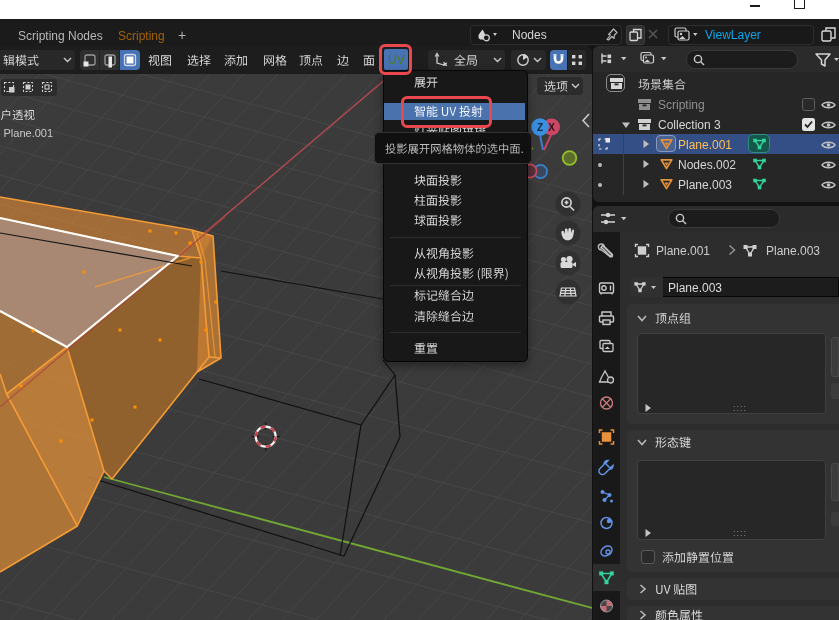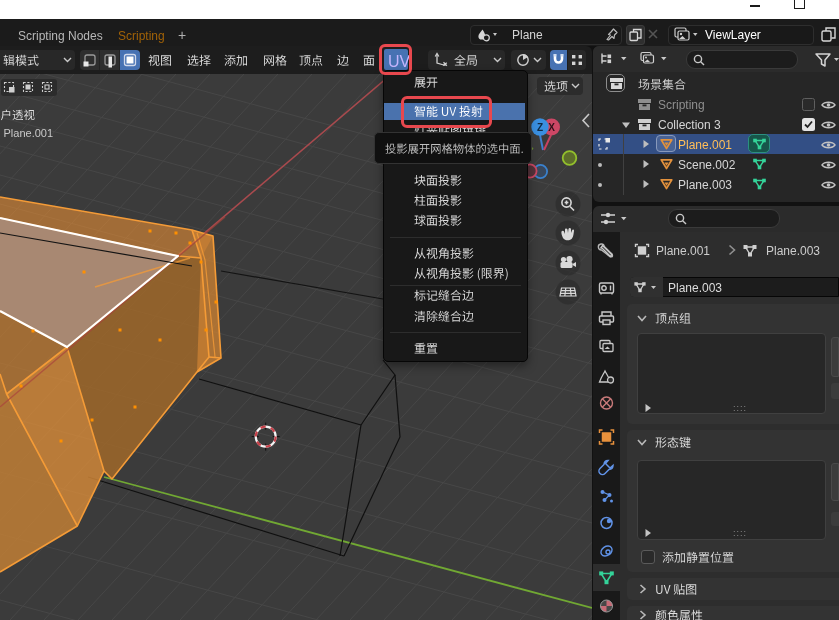--- a/index.html
+++ b/index.html
@@ -12,41 +12,41 @@
 <div class="abs" style="left:0;top:19px;width:839px;height:27px;background:#1b1b1b"></div>
 <div class="tx" style="left:18px;top:30px;font-size:12px;color:#b8b8b8">Scripting Nodes</div>
 <div class="tx" style="left:118px;top:30px;font-size:12px;color:#a16207">Scripting</div>
 <div class="tx" style="left:178px;top:28px;font-size:14px;color:#b0b0b0">+</div>
 <div class="abs" style="left:470px;top:25px;width:152px;height:20px;background:#191919;border:1px solid #2e2e2e;border-radius:4px"></div>
 <svg class="abs" style="left:477px;top:27px" width="24" height="16" viewBox="0 0 24 16">
 <path d="M5.5 2.5 C7.5 5.5 8.2 7.2 8.2 9.2 A3.4 3.4 0 0 1 1.4 9.2 C1.4 7.2 3.5 5.5 5.5 2.5Z" fill="#d5d5d5"></path>
 <circle cx="9.3" cy="10.8" r="3" fill="#191919" stroke="#d5d5d5" stroke-width="1.2"></circle>
 <path d="M16 6 l4 0 l-2 3z" fill="#c8c8c8"></path>
   </svg>
-<div class="tx" style="left:512px;top:29px;font-size:12px;color:#d5d5d5">Plane</div>
+<div class="tx" style="left:512px;top:29px;font-size:12px;color:#d5d5d5">Nodes</div>
 <svg class="abs" style="left:603px;top:26px" width="18" height="18" viewBox="0 0 18 18">
 <path d="M10.5 3 L14 6.5 L11.5 9 L11 12.5 L9 10.5 L5.5 14 L4 13.5 L7.5 9 L5.5 8.5 L8 6Z" fill="none" stroke="#b9b9b9" stroke-width="1.2" stroke-linejoin="round"></path>
   </svg>
 <div class="abs" style="left:626px;top:25px;width:19px;height:20px;background:#2f2f2f;border:1px solid #3d3d3d;border-radius:3px"></div>
 <svg class="abs" style="left:629px;top:28px" width="14" height="14" viewBox="0 0 14 14">
 <rect x="1" y="4" width="7.5" height="8.5" rx="1" fill="none" stroke="#d8d8d8" stroke-width="1.3"></rect>
 <path d="M4.5 4 V1.5 H12 V10 H9" fill="none" stroke="#d8d8d8" stroke-width="1.3"></path>
   </svg>
 <svg class="abs" style="left:647px;top:28px" width="12" height="12" viewBox="0 0 12 12">
 <path d="M2 2 L10 10 M10 2 L2 10" stroke="#555" stroke-width="1.6"></path>
   </svg>
 <div class="abs" style="left:668px;top:25px;width:146px;height:20px;background:#191919;border:1px solid #2e2e2e;border-radius:4px"></div>
 <svg class="abs" style="left:674px;top:27px" width="26" height="16" viewBox="0 0 26 16">
 <rect x="1" y="1" width="11" height="9" rx="1.5" fill="none" stroke="#d0d0d0" stroke-width="1.2"></rect>
 <rect x="4" y="4" width="11" height="9" rx="1.5" fill="#191919" stroke="#d0d0d0" stroke-width="1.2"></rect>
 <circle cx="7" cy="7" r="1.2" fill="#d0d0d0"></circle>
     <path d="M5 12 l3.5-3 l3 3z" fill="#d0d0d0"></path>
 <path d="M19 6 l4.5 0 l-2.25 3z" fill="#c8c8c8"></path>
   </svg>
-<div class="tx" style="left:705px;top:29px;font-size:12px;color:#ffffff">ViewLayer</div>
+<div class="tx" style="left:705px;top:29px;font-size:12px;color:#0ea5e9">ViewLayer</div>
 <svg class="abs" style="left:821px;top:27px" width="18" height="16" viewBox="0 0 18 16">
 <rect x="1" y="4" width="9" height="10" rx="1.5" fill="none" stroke="#d8d8d8" stroke-width="1.4"></rect>
 <path d="M5 4 V1 H14 V11 H10.5" fill="none" stroke="#d8d8d8" stroke-width="1.4"></path>
   </svg>
 <div class="abs" style="left:0;top:46px;width:592px;height:574px;background:#1d1d1d;border-radius:0 6px 0 0"></div>
 <svg class="abs" style="left:0;top:74px" width="592" height="546" viewBox="0 74 592 546">
     <rect x="0" y="74" width="592" height="546" fill="#3b3b3b"></rect>
     <path d="M0 36 L592 196 M0 62 L592 222 M0 90 L592 250 M0 117 L592 277 M0 146 L592 306 M0 175 L592 335 M0 204 L592 364 M0 237 L592 397 M0 274 L592 434 M0 316 L592 476 M0 363 L592 523 M0 415 L592 575 M0 472 L592 632 M0 534 L592 694 M0 600 L592 760 M-606 74 L-1112 620 M-572 74 L-1078 620 M-538 74 L-1044 620 M-504 74 L-1010 620 M-470 74 L-976 620 M-436 74 L-942 620 M-402 74 L-908 620 M-368 74 L-874 620 M-334 74 L-840 620 M-300 74 L-806 620 M-266 74 L-772 620 M-232 74 L-738 620 M-198 74 L-704 620 M-164 74 L-670 620 M-130 74 L-636 620 M-96 74 L-602 620 M-62 74 L-568 620 M-28 74 L-534 620 M6 74 L-500 620 M40 74 L-466 620 M74 74 L-432 620 M108 74 L-398 620 M142 74 L-364 620 M176 74 L-330 620 M210 74 L-296 620 M244 74 L-262 620 M278 74 L-228 620 M312 74 L-194 620 M346 74 L-160 620 M380 74 L-126 620 M414 74 L-92 620 M448 74 L-58 620 M482 74 L-24 620 M516 74 L10 620 M550 74 L44 620 M584 74 L78 620 M618 74 L112 620 M652 74 L146 620 M686 74 L180 620 M720 74 L214 620 M754 74 L248 620 M788 74 L282 620 M822 74 L316 620 M856 74 L350 620 M890 74 L384 620 M924 74 L418 620 M958 74 L452 620 M992 74 L486 620 M1026 74 L520 620 M1060 74 L554 620 M1094 74 L588 620 M1128 74 L622 620" stroke="#474747" stroke-width="1" fill="none"></path>
     <path d="M391.6 74 L0 407" stroke="#a94a4e" stroke-width="1.6" fill="none"></path>
     <path d="M104 477 L592 608" stroke="#71a833" stroke-width="1.8" fill="none"></path>
@@ -170,21 +170,21 @@
 <svg style="position:absolute;left:297.5px;top:49.2px" width="26" height="24" viewBox="0 0 26 24">
     <path fill="#dcdcdc" transform="translate(1,15.84)" d="M7.9 -6V-3.5C7.9 -2.3 7.7 -0.7 4.8 0.3C5 0.4 5.2 0.8 5.3 1C8.3 -0.2 8.8 -2 8.8 -3.5V-6ZM8.5 -1.1C9.3 -0.5 10.4 0.4 10.9 1L11.6 0.3C11 -0.3 9.9 -1.1 9.1 -1.7ZM5.7 -7.5V-1.9H6.6V-6.7H10.2V-1.9H11.1V-7.5H8.3L8.8 -8.7H11.5V-9.6H5.2V-8.7H7.8C7.7 -8.4 7.6 -7.9 7.5 -7.5ZM0.5 -9.2V-8.4H2.5V-0.6C2.5 -0.4 2.4 -0.4 2.2 -0.4C2 -0.3 1.4 -0.3 0.6 -0.4C0.8 -0.1 0.9 0.3 1 0.5C1.9 0.5 2.5 0.5 2.9 0.3C3.3 0.2 3.4 -0.1 3.4 -0.6V-8.4H5V-9.2Z M14.8 -5.6H21.1V-3.4H14.8ZM16.1 -1.5C16.2 -0.8 16.3 0.3 16.3 0.9L17.2 0.7C17.2 0.2 17.1 -0.8 16.9 -1.6ZM18.6 -1.5C18.9 -0.8 19.3 0.2 19.4 0.8L20.3 0.6C20.1 0 19.8 -1 19.4 -1.7ZM21 -1.6C21.6 -0.9 22.3 0.2 22.6 0.9L23.4 0.5C23.1 -0.2 22.4 -1.2 21.8 -1.9ZM14.1 -1.9C13.8 -1 13.1 0 12.5 0.6L13.3 0.9C14 0.3 14.6 -0.7 15 -1.6ZM14 -6.4V-2.6H22V-6.4H18.4V-8H22.9V-8.8H18.4V-10.1H17.5V-6.4Z"></path>
   </svg>
 <svg style="position:absolute;left:336.0px;top:49.2px" width="14" height="24" viewBox="0 0 14 24">
     <path fill="#dcdcdc" transform="translate(1,15.84)" d="M1 -9.4C1.6 -8.8 2.4 -7.9 2.8 -7.3L3.6 -7.9C3.2 -8.5 2.3 -9.3 1.7 -9.9ZM6.6 -9.9C6.6 -9.2 6.6 -8.6 6.6 -7.9H4.1V-7.1H6.5C6.3 -4.8 5.7 -2.8 3.8 -1.7C4 -1.5 4.3 -1.2 4.4 -1C6.5 -2.4 7.2 -4.5 7.5 -7.1H10.1C10 -3.7 9.8 -2.4 9.5 -2.1C9.4 -1.9 9.2 -1.9 9 -1.9C8.7 -1.9 8.1 -1.9 7.4 -2C7.5 -1.7 7.6 -1.3 7.7 -1C8.3 -1 9 -1 9.4 -1C9.8 -1.1 10 -1.2 10.3 -1.5C10.7 -2 10.9 -3.4 11 -7.5C11.1 -7.6 11.1 -7.9 11.1 -7.9H7.5C7.5 -8.6 7.6 -9.2 7.6 -9.9ZM3 -6H0.5V-5.1H2.1V-1.4C1.5 -1.2 0.9 -0.6 0.3 0.1L1 1C1.5 0.1 2.1 -0.6 2.5 -0.6C2.8 -0.6 3.2 -0.2 3.7 0.1C4.5 0.7 5.6 0.8 7.1 0.8C8.3 0.8 10.5 0.8 11.4 0.7C11.4 0.4 11.6 -0.1 11.7 -0.3C10.5 -0.2 8.6 -0.1 7.2 -0.1C5.7 -0.1 4.7 -0.2 3.9 -0.7C3.5 -0.9 3.2 -1.2 3 -1.3Z"></path>
   </svg>
 <svg style="position:absolute;left:362.0px;top:49.2px" width="14" height="24" viewBox="0 0 14 24">
     <path fill="#dcdcdc" transform="translate(1,15.84)" d="M4.7 -4H7.2V-2.7H4.7ZM4.7 -4.7V-6.1H7.2V-4.7ZM4.7 -1.9H7.2V-0.5H4.7ZM0.7 -9.3V-8.4H5.3C5.2 -7.9 5.1 -7.4 5 -6.9H1.2V1H2.1V0.3H9.8V1H10.8V-6.9H5.9L6.4 -8.4H11.3V-9.3ZM2.1 -0.5V-6.1H3.8V-0.5ZM9.8 -0.5H8V-6.1H9.8Z"></path>
   </svg>
 <div class="abs" style="left:384px;top:49px;width:24px;height:21px;background:#4772b3;border-radius:2px"></div>
-<div class="tx" style="left:388px;top:54px;font-size:16px;color:#c4b5fd">UV</div>
+<div class="tx" style="left:388px;top:54px;font-size:12px;color:#4d7c0f">UV</div>
 <div class="abs" style="left:428px;top:50px;width:77px;height:20px;background:#282828;border-radius:4px"></div>
 <svg class="abs" style="left:432px;top:51px" width="18" height="18" viewBox="0 0 18 18">
     <g stroke="#d0d0d0" stroke-width="1.3" fill="none">
 <path d="M5 3.5 V12 L13.5 14.5"></path>
       <path d="M3.2 5.5 L5 2.5 L6.8 5.5"></path>
       <path d="M11.5 11.2 L14.8 14.8 M14.8 11.8 L11.2 14.6"></path>
     </g>
   </svg>
 <svg style="position:absolute;left:453.0px;top:49.2px" width="26" height="24" viewBox="0 0 26 24">
     <path fill="#d9d9d9" transform="translate(1,15.84)" d="M5.9 -10.2C4.7 -8.3 2.5 -6.5 0.3 -5.5C0.5 -5.4 0.8 -5.1 0.9 -4.8C1.4 -5.1 1.9 -5.3 2.4 -5.6V-4.8H5.5V-3H2.4V-2.2H5.5V-0.2H0.9V0.6H11.1V-0.2H6.5V-2.2H9.7V-3H6.5V-4.8H9.7V-5.6C10.2 -5.3 10.6 -5 11.1 -4.8C11.2 -5 11.5 -5.3 11.7 -5.5C9.8 -6.6 8 -7.8 6.5 -9.5L6.7 -9.8ZM2.4 -5.7C3.8 -6.5 5 -7.6 6 -8.9C7.1 -7.6 8.4 -6.6 9.7 -5.7Z M13.8 -9.5V-6.6C13.8 -4.6 13.7 -1.9 12.3 0.1C12.5 0.2 12.9 0.5 13.1 0.6C14.1 -0.8 14.5 -2.8 14.6 -4.5H22C21.9 -1.5 21.8 -0.3 21.5 -0C21.4 0.1 21.3 0.1 21 0.1C20.8 0.1 20.2 0.1 19.6 0.1C19.7 0.3 19.8 0.7 19.8 0.9C20.5 1 21.1 1 21.5 0.9C21.8 0.9 22.1 0.8 22.3 0.5C22.6 0.1 22.8 -1.2 22.9 -4.9C23 -5 23 -5.3 23 -5.3H14.7L14.7 -6.4H22.1V-9.5ZM14.7 -8.7H21.2V-7.1H14.7ZM15.7 -3.6V0.2H16.5V-0.5H20.3V-3.6ZM16.5 -2.8H19.4V-1.2H16.5Z"></path>
@@ -371,21 +371,21 @@
     <circle cx="8.5" cy="7" r="1.8" fill="#c2c2c2"></circle>
   </svg>
 <div class="abs" style="left:598px;top:162.5px;width:4px;height:4px;border-radius:2px;background:#bbb"></div>
 <svg class="abs" style="left:641px;top:158.0px" width="10" height="12" viewBox="0 0 10 12">
     <path d="M2.5 2 l5.5 4 l-5.5 4z" fill="#bdbdbd"></path>
   </svg>
 <svg class="abs" style="left:659px;top:157.0px" width="15" height="14" viewBox="0 0 15 14">
     <path d="M2.2 2.8 H12.8 L7.5 11.5Z" fill="none" stroke="#e2913c" stroke-width="1.7" stroke-linejoin="round"></path>
     <path d="M5.4 5.4 H9.6 L7.5 8.8Z" fill="#e2913c"></path>
   </svg>
-<div class="tx" style="left:678px;top:158.5px;font-size:12px;color:#d6d6d6">Scene.002</div>
+<div class="tx" style="left:678px;top:158.5px;font-size:12px;color:#d6d6d6">Nodes.002</div>
 <svg class="abs" style="left:752px;top:157.0px" width="15" height="14" viewBox="0 0 15 14">
     <g fill="none" stroke="#34d399" stroke-width="1.4">
       <path d="M3 3.5 H12 L7.5 10.5Z"></path>
       <rect x="1.2" y="1.7" width="3.6" height="3.6" fill="#34d399" stroke="none"></rect>
       <rect x="10.2" y="1.7" width="3.6" height="3.6" fill="#34d399" stroke="none"></rect>
       <rect x="5.7" y="8.7" width="3.6" height="3.6" fill="#34d399" stroke="none"></rect>
     </g>
   </svg>
 <svg class="abs" style="left:820px;top:157.5px" width="17" height="14" viewBox="0 0 17 14">
     <path d="M2 7 C4.5 3.4 12.5 3.4 15 7 C12.5 10.6 4.5 10.6 2 7Z" fill="none" stroke="#c2c2c2" stroke-width="1.4"></path>

